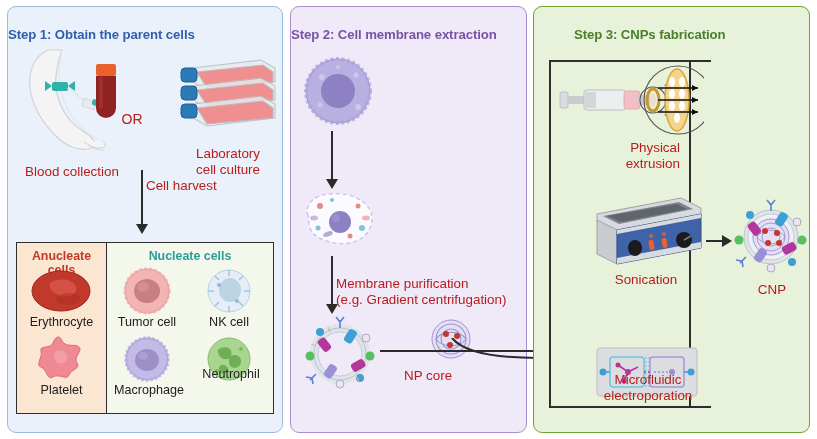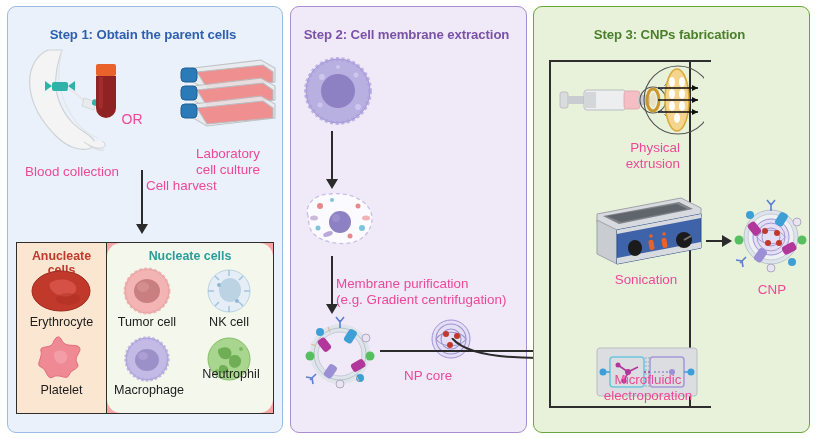--- a/index.html
+++ b/index.html
@@ -5,45 +5,45 @@
   html,body{margin:0;padding:0;background:#ffffff;}
   body{width:817px;height:439px;font-family:"Liberation Sans",sans-serif;overflow:hidden;}
   .canvas{position:relative;width:817px;height:439px;background:#ffffff;}
 
   
   .panel{position:absolute;border-radius:9px;box-sizing:border-box;}
   #panel-1{left:7px;top:6px;width:276px;height:427px;background:#eaf1fb;border:1.6px solid #9dbbe0;}
   #panel-2{left:290px;top:6px;width:237px;height:427px;background:#f0e9f8;border:1.6px solid #a98fd0;padding-left:28px;}
   #panel-3{left:533px;top:6px;width:277px;height:427px;background:#e8f2da;border:1.6px solid #6aa637;}
 
-  .panel-title{position:absolute;left:0;right:4px;text-align:center;font-weight:bold;font-size:13.2px;letter-spacing:-0.1px;}
+  .panel-title{position:absolute;left:0;right:4px;font-weight:bold;font-size:13.2px;letter-spacing:-0.1px;}
   #title-1{top:20px;color:#2f5fae;}
   #title-2{top:20px;color:#7a52a8;}
-  #title-3{top:20px;color:#4a7f2c;}
-
-  
-  .lbl{position:absolute;font-size:13.4px;color:#ec4899;line-height:15.5px;text-align:center;}
+  #title-3{top:20px;color:#4a7f2c;margin-left:40px;}
+
+  
+  .lbl{position:absolute;font-size:13.4px;color:#b91c1c;line-height:15.5px;text-align:center;}
   .lbl.left{text-align:left;}
 
   
   #arm-illustration{position:absolute;left:14px;top:46px;width:120px;height:108px;}
   #lab-flask-illustration{position:absolute;left:175px;top:52px;width:104px;height:90px;}
   #or-label{left:110px;top:112px;width:44px;font-size:14px;}
   #blood-collection-label{left:8px;top:164px;width:128px;}
   #lab-culture-label{left:168px;top:146px;width:120px;}
 
   
   #cell-harvest-arrow{position:absolute;left:141px;top:170px;width:2px;height:58px;background:#2b2b2b;}
   #cell-harvest-arrow:after{content:"";position:absolute;left:-5px;top:54px;border-left:6px solid transparent;border-right:6px solid transparent;border-top:10px solid #2b2b2b;}
   #cell-harvest-label{left:146px;top:178px;width:110px;text-align:left;}
 
   
   #cell-type-box{position:absolute;left:16px;top:242px;width:258px;height:172px;border:1.7px solid #2e2e2e;box-sizing:border-box;display:flex;background:#fca5a5;}
   #anucleate-col{width:89px;background:#fbe6d2;border-right:1.7px solid #2e2e2e;position:relative;}
-  #nucleate-col{flex:1;background:#f4f7ec;position:relative;border-radius:14px;}
+  #nucleate-col{flex:1;background:#f4f7ec;position:relative;}
   .col-head{position:absolute;left:0;right:0;top:6px;text-align:center;font-weight:bold;font-size:12.4px;}
   #anucleate-head{color:#c0392b;}
   #nucleate-head{color:#2a9d9b;}
   .cell-label{position:absolute;font-size:12.6px;color:#1d1d1d;text-align:center;}
 
   
   #parent-cell-illustration{position:absolute;left:300px;top:55px;width:76px;height:72px;}
   #lysed-cell-illustration{position:absolute;left:298px;top:188px;width:82px;height:62px;}
   #membrane-vesicle-illustration{position:absolute;left:300px;top:312px;width:80px;height:80px;}
   #np-core-illustration{position:absolute;left:430px;top:318px;width:42px;height:42px;}

